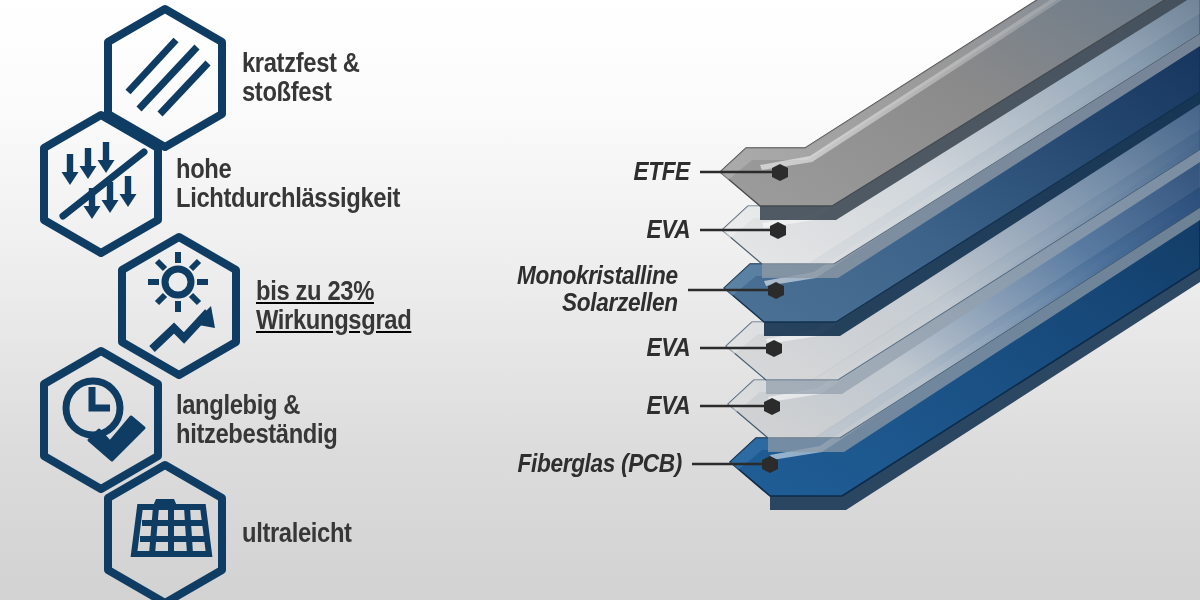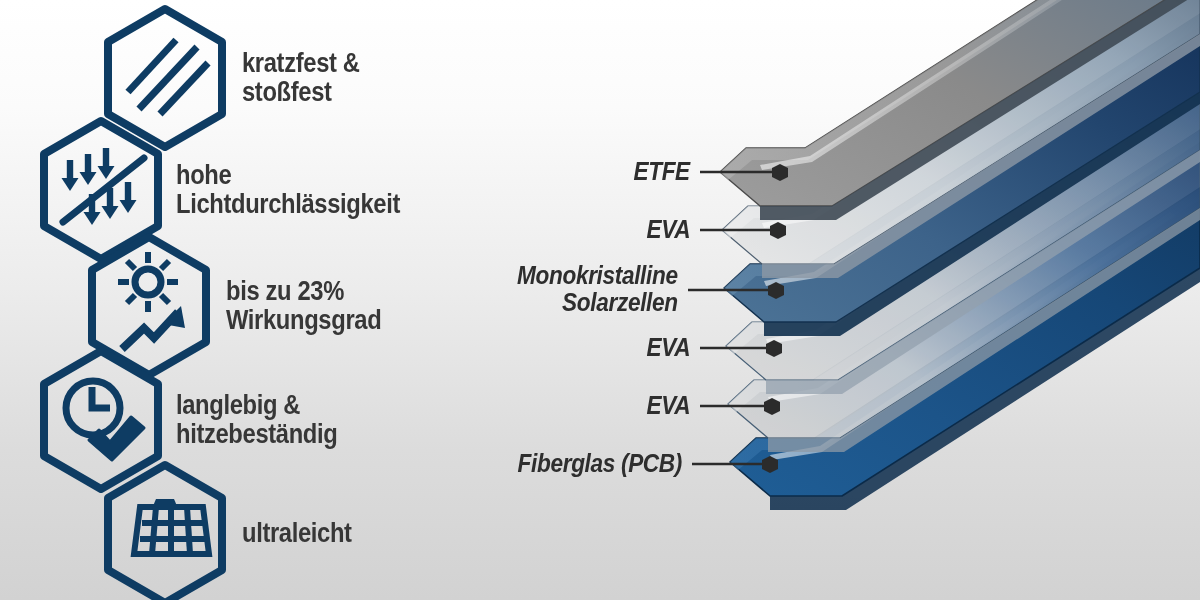--- a/index.html
+++ b/index.html
@@ -16,22 +16,22 @@
   .feature{position:absolute;display:flex;align-items:center;}
   .hexwrap{position:relative;width:134px;height:148px;flex:0 0 auto;}
   .hexwrap svg{position:absolute;left:0;top:0;width:134px;height:148px;overflow:visible;}
   .ftext{
     margin-left:6px;color:#373737;font-weight:bold;
     font-size:27px;line-height:1.08;letter-spacing:-0.4px;
     white-space:pre-line;
     transform:scaleX(.88);transform-origin:left center;
   }
   .f0{left:98px;top:4px;}
-  .f1{left:34px;top:116px;}
-  .f2{left:82px;top:232px;}
+  .f1{left:34px;top:110px;}
+  .f2{left:112px;top:232px;text-decoration:underline;}
   .f3{left:34px;top:346px;}
   .f4{left:98px;top:460px;}
   .f0 .ftext{margin-left:10px;}
   .f1 .ftext{margin-left:8px;}
   .f2 .ftext{margin-left:10px;}
   .f3 .ftext{margin-left:8px;}
   .f4 .ftext{margin-left:10px;}
 
   
   .layers{position:absolute;left:470px;top:0;width:730px;height:600px;font-style:italic;}

